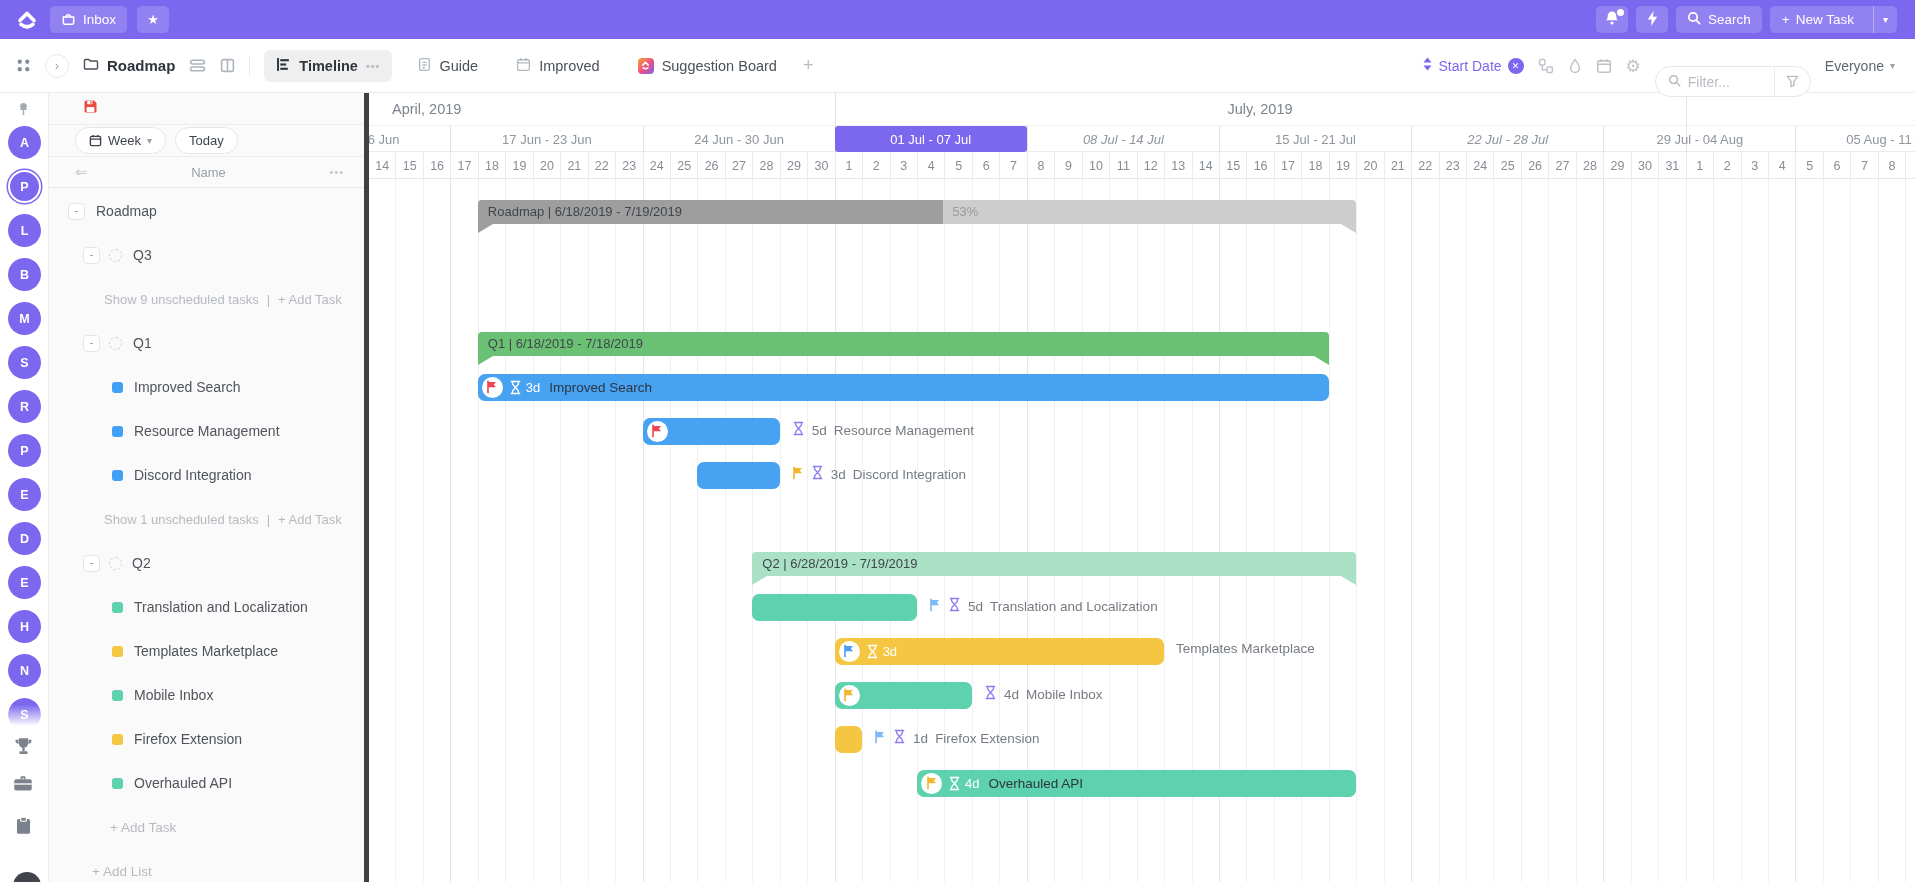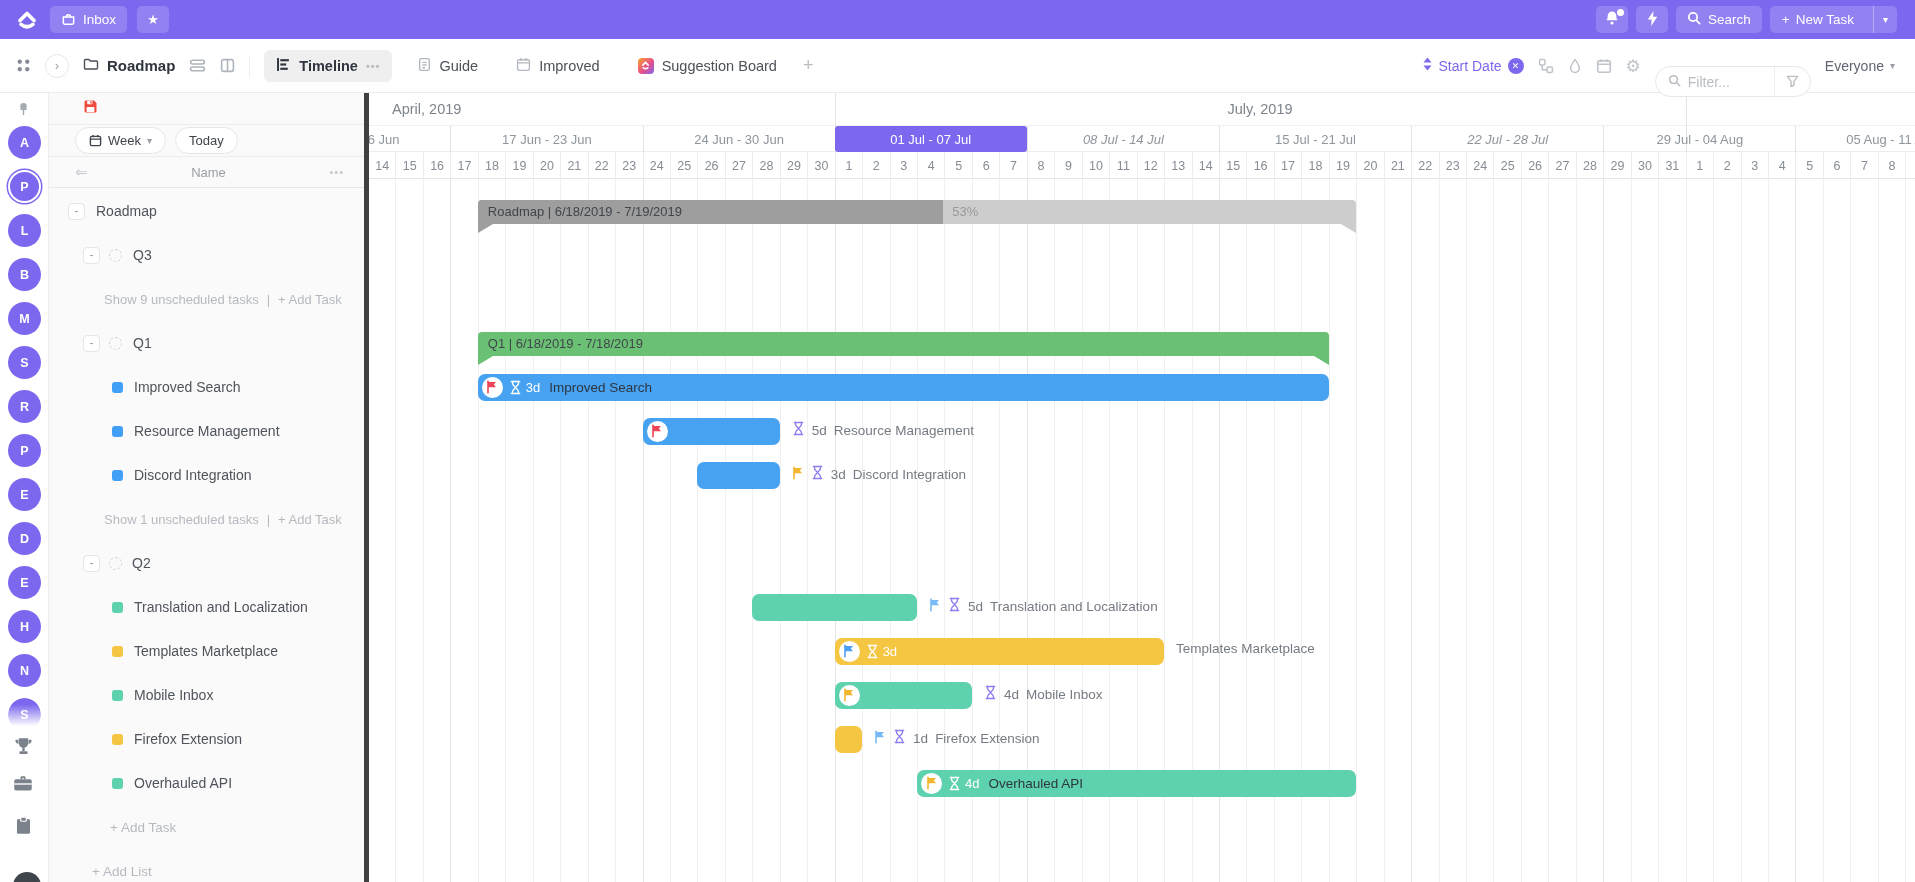--- a/index.html
+++ b/index.html
@@ -506,20 +506,25 @@
               <path d="M2 1.2 v11.6" stroke="#f2b52d" stroke-width="1.6" stroke-linecap="round"></path>
               <path d="M2 2 H10 L7.8 4.6 L10 7.2 H2 Z" fill="#f2b52d"></path>
             </svg></span>
           <span><svg width="13" height="15" viewBox="0 0 14 16" fill="none" stroke="#8d7ff0" stroke-width="1.5" stroke-linecap="round" stroke-linejoin="round">
               <path d="M2.5 1.5 h9 M2.5 14.5 h9"></path>
               <path d="M3.8 1.5 v1.8 c0 2.4 2.4 3 3.2 4.7 .8 1.7 3.2 2.3 3.2 4.7 v1.8 M10.2 1.5 v1.8 c0 2.4 -2.4 3 -3.2 4.7 -.8 1.7 -3.2 2.3 -3.2 4.7 v1.8"></path>
             </svg></span>
           <span>3d</span>
           <span>Discord Integration</span>
         </div>
+        <div class="pbar" style="left: 752.3px; top: 459px; width: 603.9px; background: rgb(170, 224, 198);">
+          <span class="plabel">Q2 | 6/28/2019 - 7/19/2019</span>
+          <div class="notch l" style="border-top: 9px solid rgb(170, 224, 198);"></div>
+          <div class="notch r" style="border-top: 9px solid rgb(170, 224, 198);"></div>
+        </div>
         <div class="tbar" style="left: 752.3px; top: 500.5px; width: 164.7px; background: rgb(94, 210, 174);"></div>
         <div class="bar-out" style="left: 929px; top: 504px;">
           <span><svg width="12" height="14" viewBox="0 0 12 14">
               <path d="M2 1.2 v11.6" stroke="#79b9f5" stroke-width="1.6" stroke-linecap="round"></path>
               <path d="M2 2 H10 L7.8 4.6 L10 7.2 H2 Z" fill="#79b9f5"></path>
             </svg></span>
           <span><svg width="13" height="15" viewBox="0 0 14 16" fill="none" stroke="#8d7ff0" stroke-width="1.5" stroke-linecap="round" stroke-linejoin="round">
               <path d="M2.5 1.5 h9 M2.5 14.5 h9"></path>
               <path d="M3.8 1.5 v1.8 c0 2.4 2.4 3 3.2 4.7 .8 1.7 3.2 2.3 3.2 4.7 v1.8 M10.2 1.5 v1.8 c0 2.4 -2.4 3 -3.2 4.7 -.8 1.7 -3.2 2.3 -3.2 4.7 v1.8"></path>
             </svg></span>

